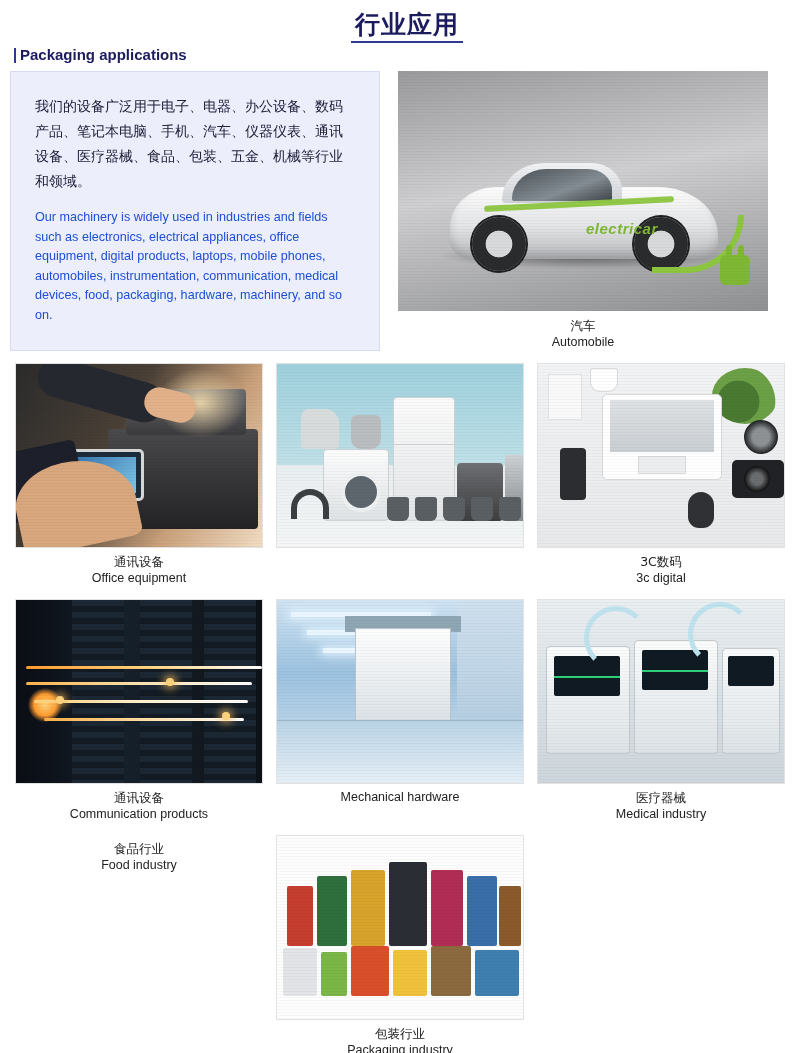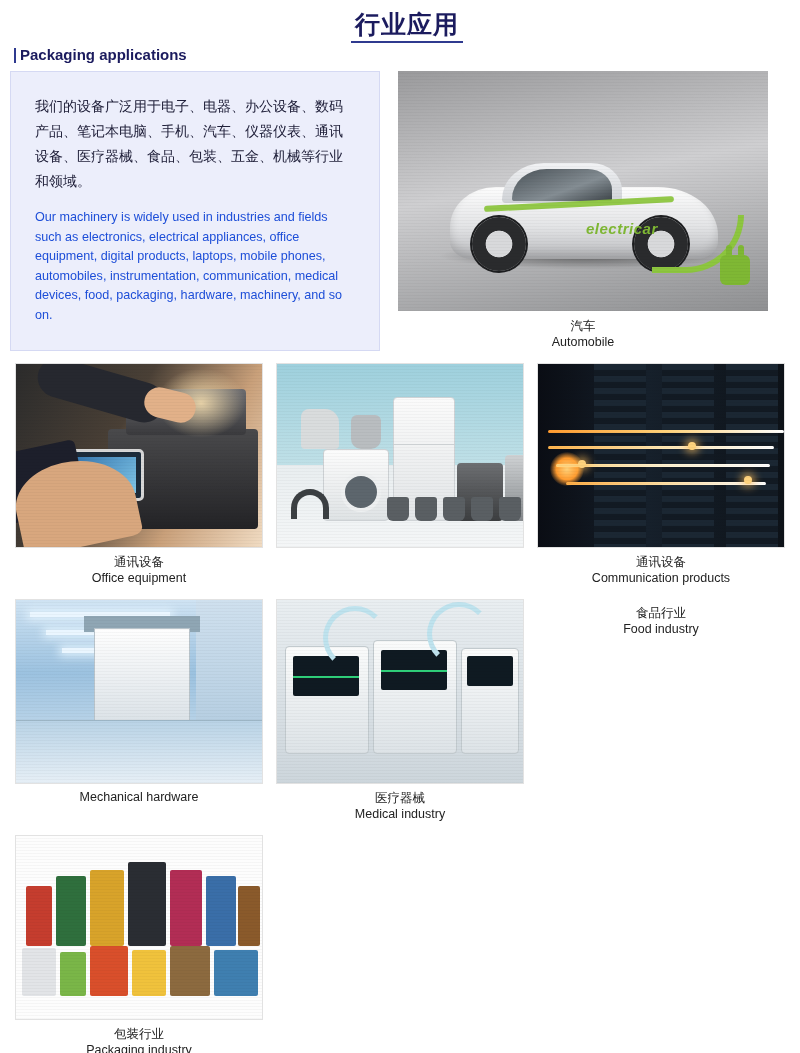--- a/index.html
+++ b/index.html
@@ -344,20 +344,40 @@
           <div class="ha-cup" style="left:0"></div>
           <div class="ha-cup" style="left:28px"></div>
           <div class="ha-cup" style="left:56px"></div>
           <div class="ha-cup" style="left:84px"></div>
           <div class="ha-cup" style="left:112px"></div>
         </div>
         <div class="noise"></div>
       </div>
     </div>
 
+    <div class="cell">
+      <div class="thumb">
+        <div class="dg-bg"></div>
+        <div class="dg-pad"></div>
+        <div class="dg-mug"></div>
+        <div class="dg-plant"></div>
+        <div class="dg-laptop"></div>
+        <div class="dg-laptop-scr"></div>
+        <div class="dg-laptop-pad"></div>
+        <div class="dg-phone"></div>
+        <div class="dg-mouse"></div>
+        <div class="dg-lens"></div>
+        <div class="dg-cam"></div>
+        <div class="noise"></div>
+      </div>
+      <div class="cap">
+        <div class="cap-cn">3C数码</div>
+        <div class="cap-en">3c digital</div>
+      </div>
+    </div>
 
     <div class="cell">
       <div class="thumb">
         <div class="cm-bg"></div>
         <div class="cm-rack" style="left:56px"></div>
         <div class="cm-rack" style="left:124px"></div>
         <div class="cm-rack" style="left:188px"></div>
         <div class="cm-glow"></div>
         <div class="cm-streak" style="left:10px; top:66px; width:236px; background:linear-gradient(90deg,#ff9b2f,#ffd27a,#ffffff);"></div>
         <div class="cm-streak" style="left:10px; top:82px; width:226px; background:linear-gradient(90deg,#ffb44c,#ffe6b0,#ffffff);"></div>

